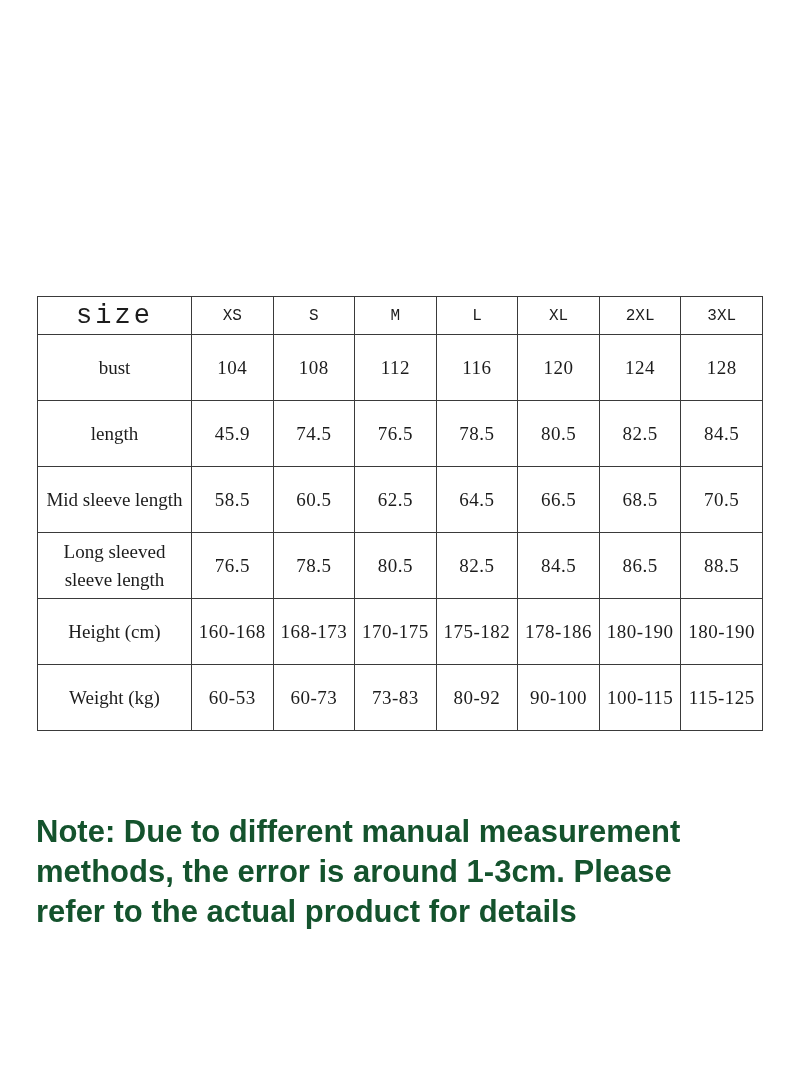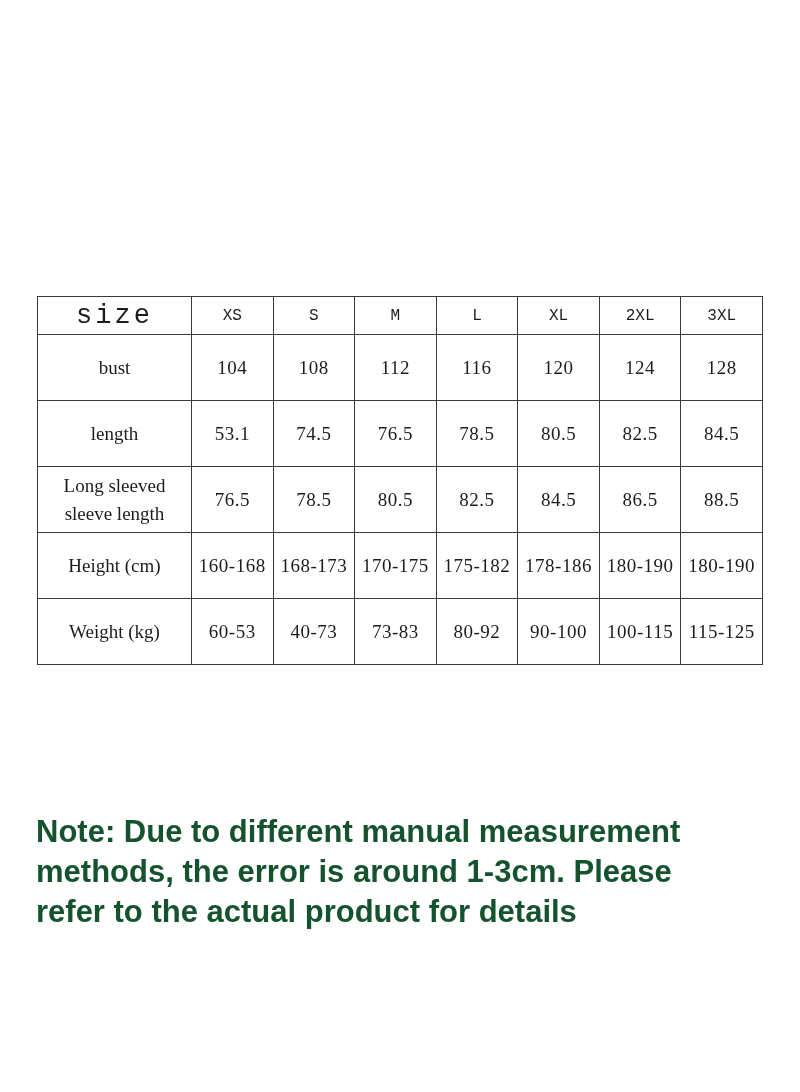--- a/index.html
+++ b/index.html
@@ -77,27 +77,37 @@
       <td class="value-cell">104</td>
       <td class="value-cell">108</td>
       <td class="value-cell">112</td>
       <td class="value-cell">116</td>
       <td class="value-cell">120</td>
       <td class="value-cell">124</td>
       <td class="value-cell">128</td>
     </tr>
     <tr class="data-row">
       <th class="row-label">length</th>
-      <td class="value-cell">53.1</td>
+      <td class="value-cell">45.9</td>
       <td class="value-cell">74.5</td>
       <td class="value-cell">76.5</td>
       <td class="value-cell">78.5</td>
       <td class="value-cell">80.5</td>
       <td class="value-cell">82.5</td>
       <td class="value-cell">84.5</td>
+    </tr>
+    <tr class="data-row">
+      <th class="row-label">Mid sleeve length</th>
+      <td class="value-cell">58.5</td>
+      <td class="value-cell">60.5</td>
+      <td class="value-cell">62.5</td>
+      <td class="value-cell">64.5</td>
+      <td class="value-cell">66.5</td>
+      <td class="value-cell">68.5</td>
+      <td class="value-cell">70.5</td>
     </tr>
     <tr class="data-row">
       <th class="row-label">Long sleeved sleeve length</th>
       <td class="value-cell">76.5</td>
       <td class="value-cell">78.5</td>
       <td class="value-cell">80.5</td>
       <td class="value-cell">82.5</td>
       <td class="value-cell">84.5</td>
       <td class="value-cell">86.5</td>
       <td class="value-cell">88.5</td>
@@ -108,21 +118,21 @@
       <td class="value-cell">168-173</td>
       <td class="value-cell">170-175</td>
       <td class="value-cell">175-182</td>
       <td class="value-cell">178-186</td>
       <td class="value-cell">180-190</td>
       <td class="value-cell">180-190</td>
     </tr>
     <tr class="data-row">
       <th class="row-label">Weight (kg)</th>
       <td class="value-cell">60-53</td>
-      <td class="value-cell">40-73</td>
+      <td class="value-cell">60-73</td>
       <td class="value-cell">73-83</td>
       <td class="value-cell">80-92</td>
       <td class="value-cell">90-100</td>
       <td class="value-cell">100-115</td>
       <td class="value-cell">115-125</td>
     </tr>
   </tbody>
 </table>
 
 <div class="note">

